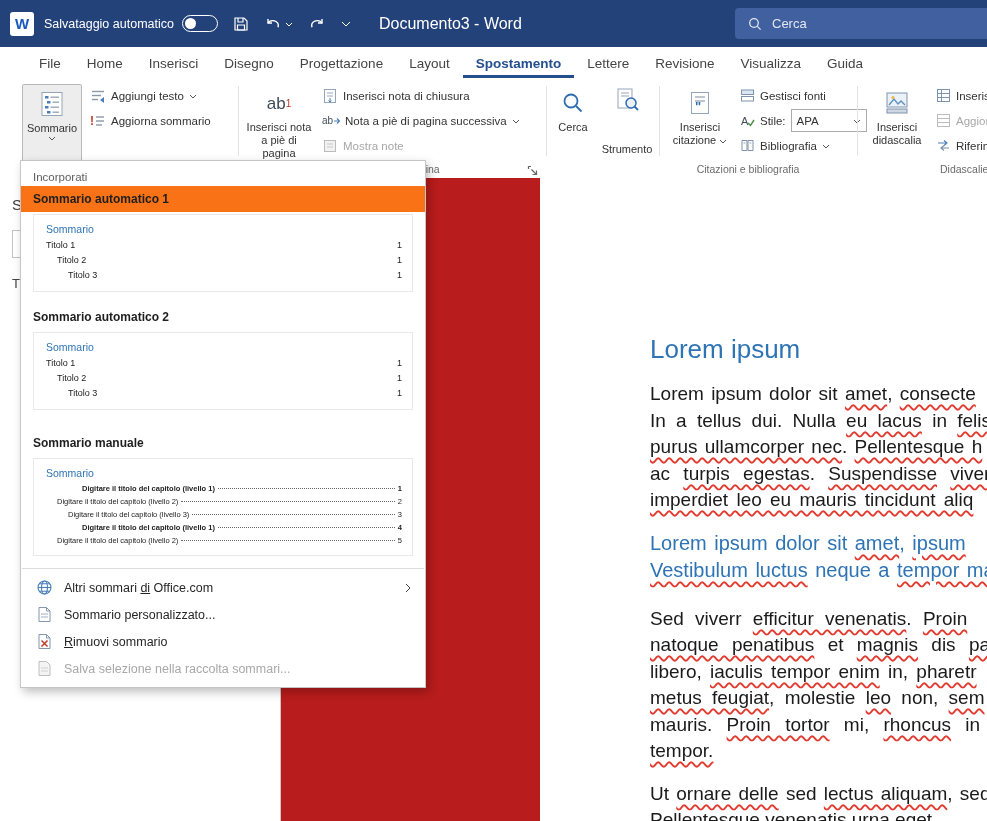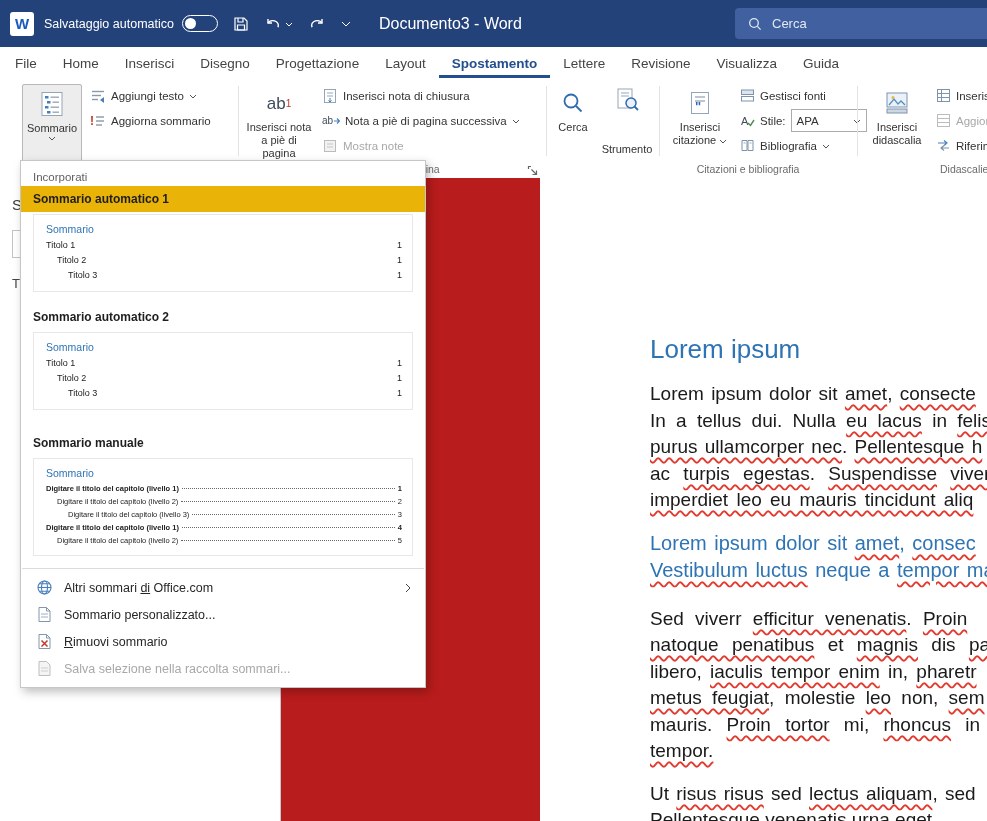--- a/index.html
+++ b/index.html
@@ -16,21 +16,21 @@
   .toggle{width:34px;height:15px;border:1px solid #fff;border-radius:9px;position:relative;}
   .knob{position:absolute;left:2px;top:1.5px;width:11px;height:11px;border-radius:50%;background:#fff;}
   .tbtn{margin-left:15px;display:flex;align-items:center;gap:3px;}
   .title-text{margin-left:28px;font-size:16px;white-space:nowrap;}
   .tb-search{position:absolute;left:735px;top:8px;width:280px;height:31px;background:#40609f;
              border-radius:4px;display:flex;align-items:center;padding-left:13px;gap:10px;
              font-size:13px;color:#e2e8f4;}
 
   
   .tabrow{position:absolute;top:47px;left:0;right:0;height:31px;background:#fff;
-          display:flex;align-items:stretch;padding-left:2px;}
+          display:flex;align-items:stretch;padding-left:26px;}
   .rtab{padding:7px 13px 6px;font-size:13.5px;color:#444;display:flex;align-items:center;}
   .rtab.active{color:#234f8e;font-weight:bold;box-shadow:inset 0 -3px 0 #234f8e;}
 
   
   .ribbon{position:absolute;top:78px;left:0;right:0;height:100px;background:#fff;
           border-bottom:1px solid #d0d0d0;}
   .gsep{position:absolute;top:8px;height:70px;width:1px;background:#e3e3e3;}
   .glabel{position:absolute;top:85px;font-size:10.5px;color:#6b6b6b;white-space:nowrap;
           transform:translateX(-50%);}
   .glabel.noshift{transform:none;}
@@ -66,27 +66,27 @@
   .blk.h2 .dline{line-height:27px;}
   .sq{text-decoration-line:underline;text-decoration-style:wavy;text-decoration-color:#e23a2e;
       text-decoration-thickness:1.5px;text-underline-offset:4px;}
 
   
   .toc-menu{position:absolute;left:20px;top:160px;width:404px;background:#fff;
             border:1px solid #c6c6c6;box-shadow:3px 4px 9px rgba(0,0,0,.25);z-index:50;
             padding-bottom:5px;}
   .menu-header{margin:10px 12px 3px;font-size:11.5px;color:#5f5f5f;}
   .gallery-label{padding:6px 12px;font-size:12px;font-weight:bold;color:#1e1e1e;}
-  .gitem.sel .gallery-label{background:#eab308;}
+  .gitem.sel .gallery-label{background:#f97316;}
   .gitem.g2{margin-top:12px;}
   .gitem.g3{margin-top:20px;}
   .pv{margin:2px 12px 12px;border:1px solid #e8e8e8;background:#fff;padding:8px 10px 8px 12px;}
   .pv-title{font-size:10.5px;color:#2E74B5;margin-bottom:3px;}
   .pv-row{display:flex;align-items:baseline;font-size:9px;color:#222;line-height:15px;}
-  .pv-row.b{font-weight:bold;}
+  .pv-row.b{font-weight:bold;margin-left:36px;}
   .pv-label{white-space:nowrap;}
   .pv-lead{flex:1;margin:0 3px;}
   .pv-lead.dots{border-bottom:1.2px dotted #666;transform:translateY(-2px);}
   .pv.manual .pv-row{font-size:7.5px;line-height:13px;}
   .menu-sep{height:1px;background:#dcdcdc;margin:7px 1px 5px;}
   .mi{display:flex;align-items:center;height:27px;padding:0 14px;font-size:12.5px;color:#262626;gap:11px;}
   .mi .grow{flex:1;}
   .akey{text-decoration:underline;margin-top:48px;}
   .mic{display:flex;align-items:center;justify-content:center;width:18px;}
 </style>
@@ -376,33 +376,33 @@
             <div class="dline"><span>Lorem ipsum</span></div>
           </div>
           <div class="blk p">
             <div class="dline" style="word-spacing: 2px;"><span>Lorem ipsum dolor sit </span><span class="sq">amet</span><span>, </span><span class="sq">consecte</span></div>
             <div class="dline" style="word-spacing: 5px;"><span>In a tellus dui. Nulla </span><span class="sq">eu lacus</span><span> in </span><span class="sq">felis</span></div>
             <div class="dline" style="word-spacing: 2px;"><span class="sq">purus ullamcorper nec</span><span>. </span><span class="sq">Pellentesque h</span></div>
             <div class="dline" style="word-spacing: 8px;"><span>ac </span><span class="sq">turpis egestas</span><span>. </span><span class="sq">Suspendisse</span><span> </span><span class="sq">viverr</span></div>
             <div class="dline" style="word-spacing: 3px;"><span class="sq">imperdiet leo eu mauris tincidunt aliq</span></div>
           </div>
           <div class="blk h2">
-            <div class="dline" style="word-spacing: 2px;"><span>Lorem ipsum dolor sit </span><span class="sq">amet</span><span>, </span><span class="sq">consec</span></div>
+            <div class="dline" style="word-spacing: 2px;"><span>Lorem ipsum dolor sit </span><span class="sq">amet</span><span>, </span><span class="sq">ipsum</span></div>
             <div class="dline" style="word-spacing: 2px;"><span class="sq">Vestibulum luctus</span><span> neque a </span><span class="sq">tempor ma</span></div>
           </div>
           <div class="blk p">
             <div class="dline" style="word-spacing: 6px;"><span>Sed viverr </span><span class="sq">efficitur venenatis</span><span>. </span><span class="sq">Proin</span></div>
             <div class="dline" style="word-spacing: 8px;"><span class="sq">natoque penatibus</span><span> et </span><span class="sq">magnis</span><span> dis </span><span class="sq">par</span></div>
             <div class="dline" style="word-spacing: 3px;"><span>libero, </span><span class="sq">iaculis tempor enim</span><span> in, </span><span class="sq">pharetr</span></div>
             <div class="dline" style="word-spacing: 5px;"><span class="sq">metus feugiat</span><span>, molestie </span><span class="sq">leo</span><span> non, </span><span class="sq">sem</span></div>
             <div class="dline" style="word-spacing: 9px;"><span>mauris. </span><span class="sq">Proin tortor</span><span> mi, </span><span class="sq">rhoncus</span><span> in</span></div>
             <div class="dline"><span class="sq">tempor.</span></div>
           </div>
           <div class="blk p">
-            <div class="dline" style="word-spacing: 2px;"><span>Ut </span><span class="sq">risus risus</span><span> sed </span><span class="sq">lectus aliquam</span><span>, sed</span></div>
+            <div class="dline" style="word-spacing: 2px;"><span>Ut </span><span class="sq">ornare delle</span><span> sed </span><span class="sq">lectus aliquam</span><span>, sed</span></div>
             <div class="dline"><span>Pellentesque venenatis urna eget</span></div>
           </div>
         </div>
     </div>
   </div>
 
   <div class="toc-menu">
     <div class="menu-header">Incorporati</div>
 
     <div class="gitem sel">

